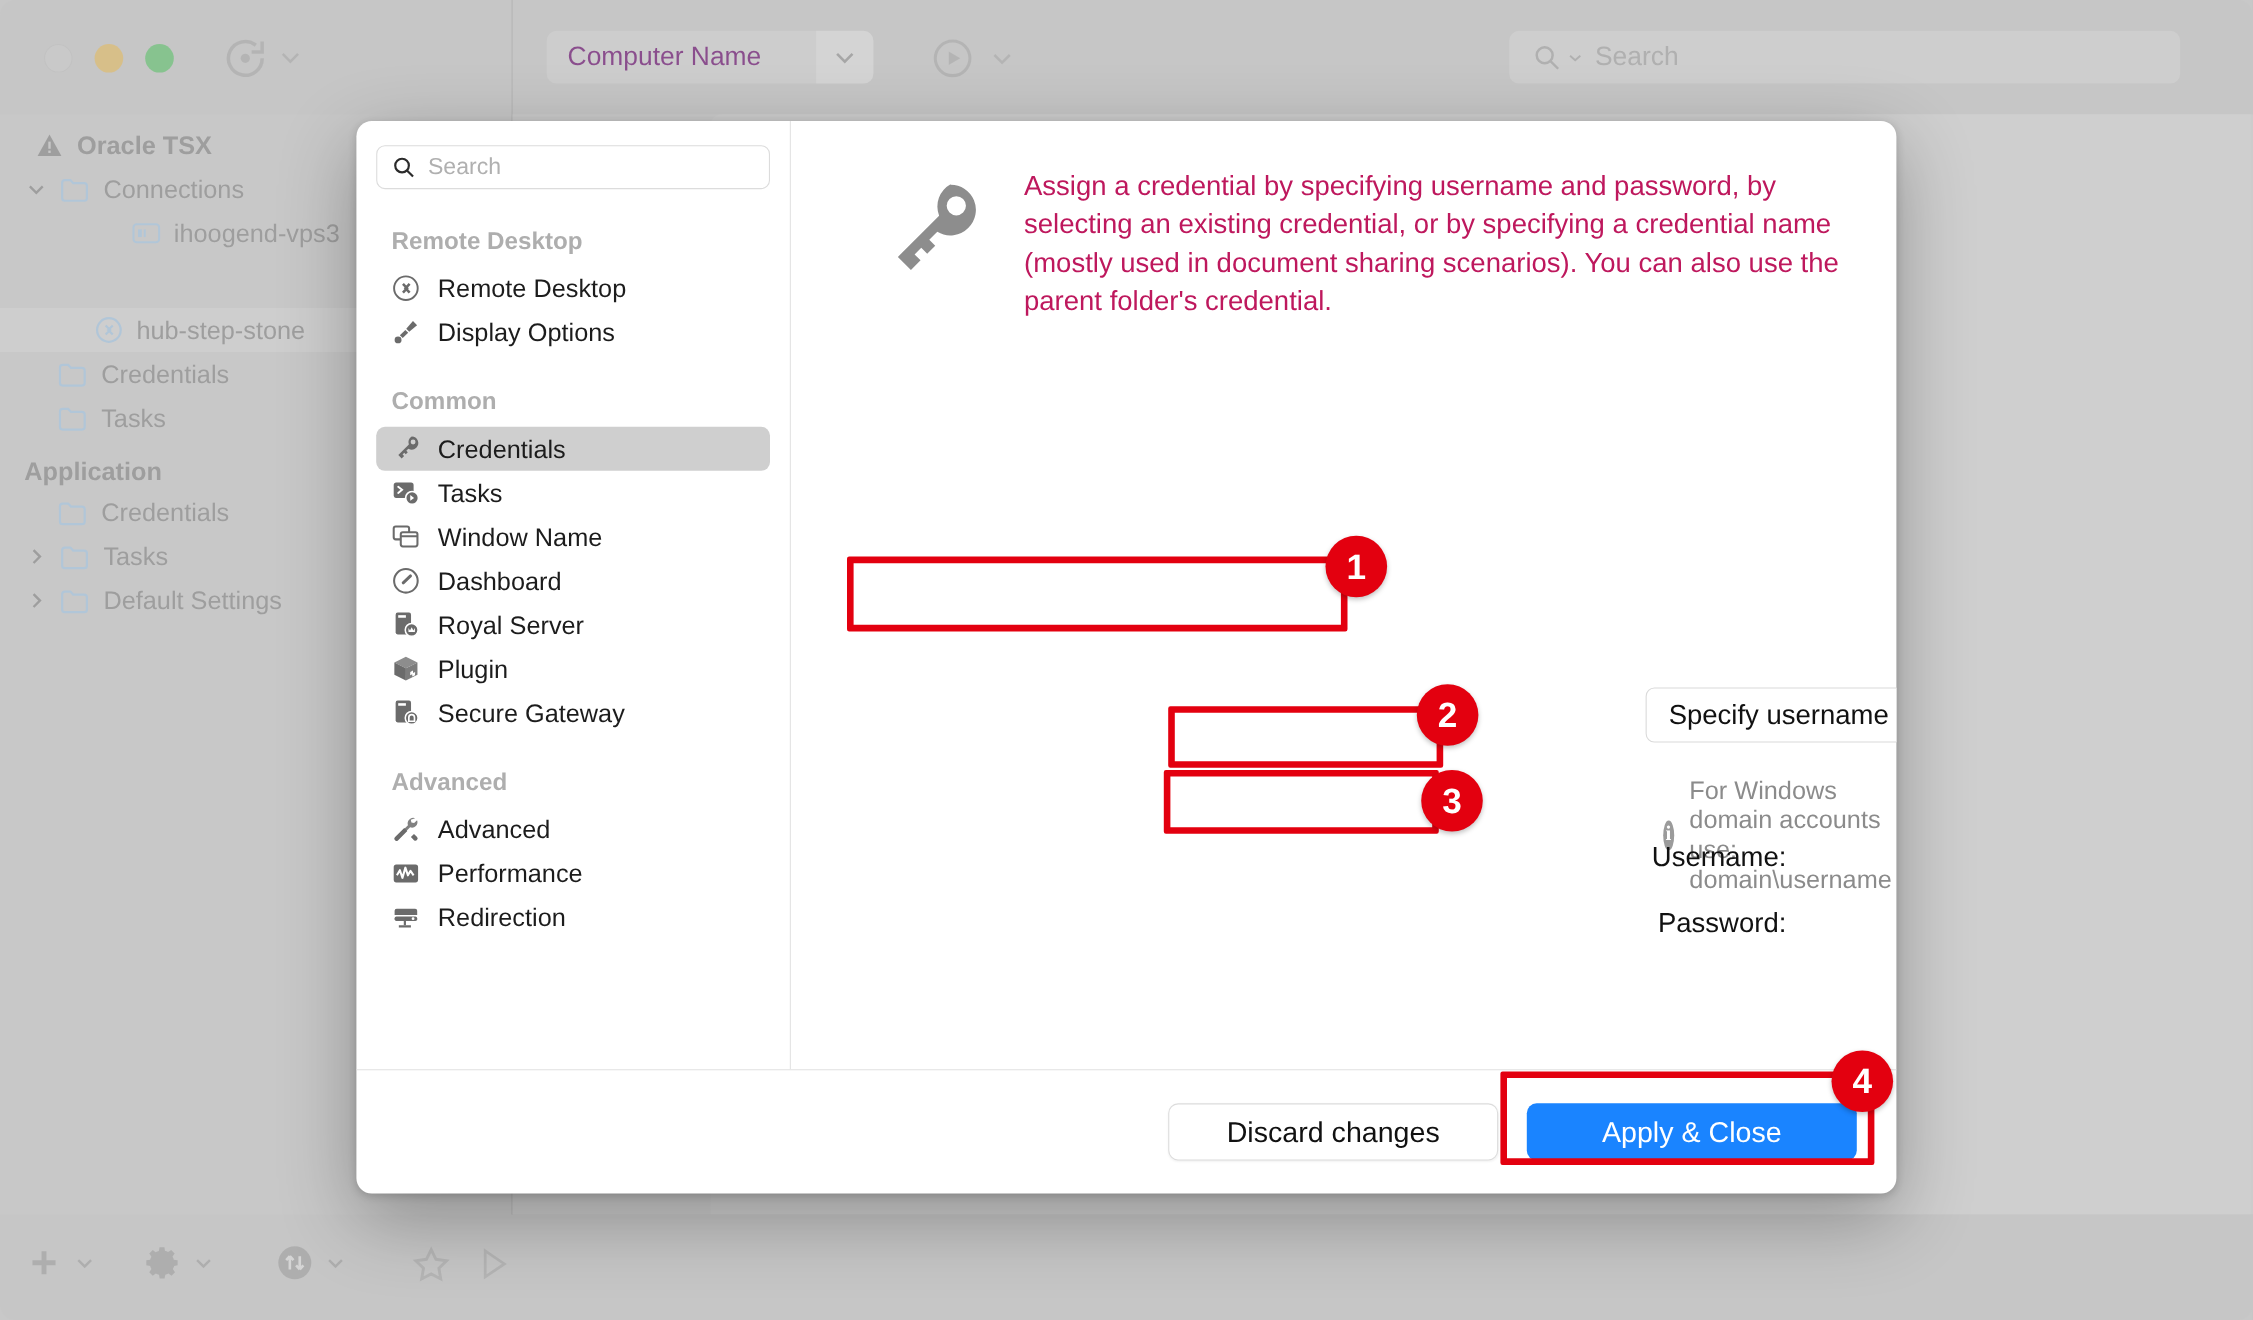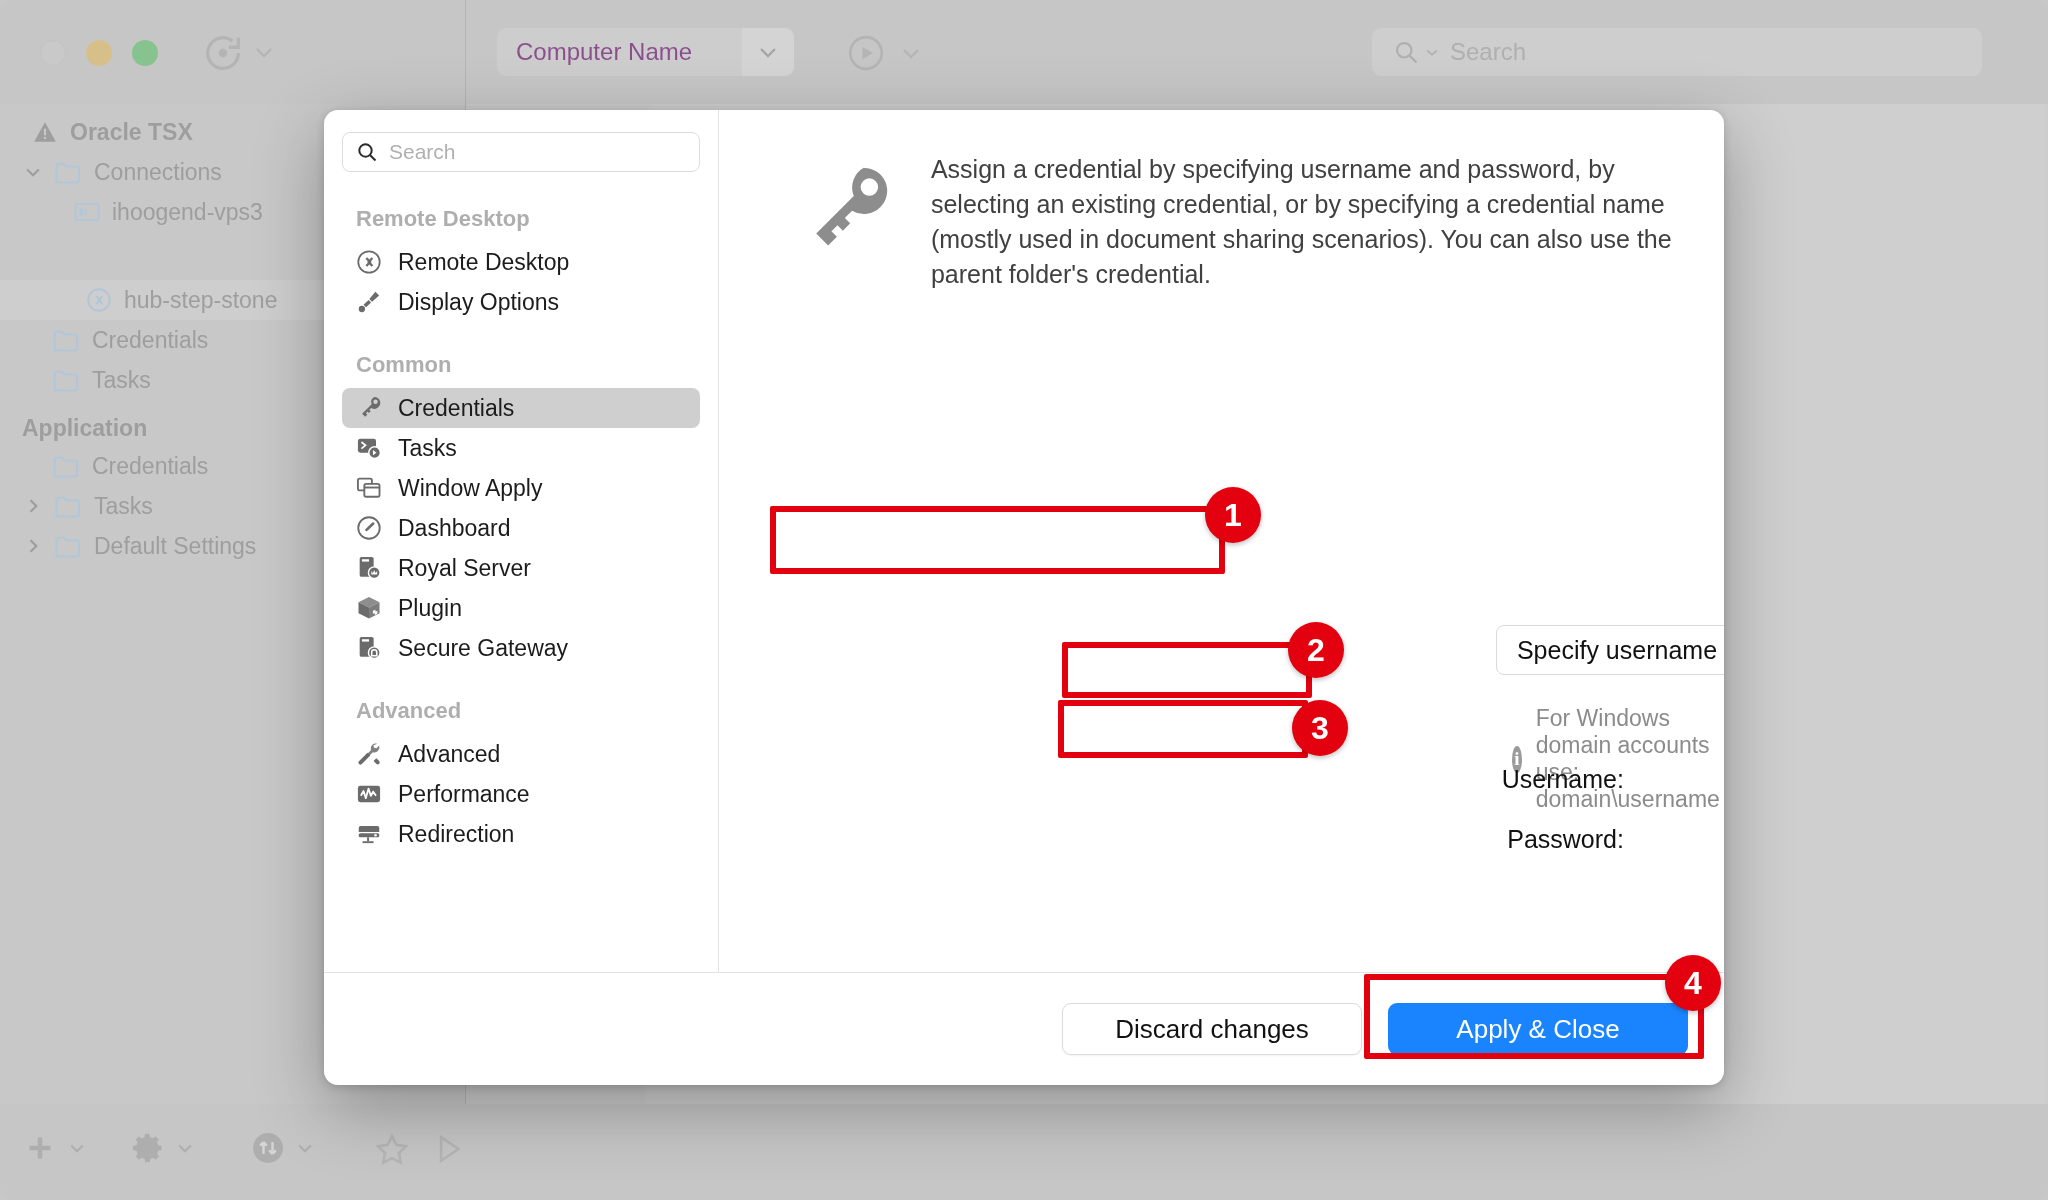--- a/index.html
+++ b/index.html
@@ -223,21 +223,21 @@
     flex: 1 1 auto;
     position: relative;
     padding: 36px 46px 0 46px;
   }
 
   #intro-row { display: flex; gap: 36px; align-items: flex-start; }
   #intro-row .key-icon { width: 100px; height: 100px; flex: 0 0 auto; margin-top: 14px; margin-left: 30px;}
   #intro-row .intro-text {
     font-size: 25px;
     line-height: 1.40;
-    color: #404040;
+    color: #be185d;
     max-width: 760px;
     margin-top: 6px;
   }
 
   
   #combo-wrap {
     position: absolute;
     left: 777px; top: 515px;
     width: 820px; height: 50px;
   }
@@ -414,21 +414,21 @@
           </svg>
       </span>
       <span class="ti">
         <svg width="30" height="25" viewBox="0 0 24 20" fill="none" stroke="#a8c6e0" stroke-width="1.6">
             <path d="M2 5a2 2 0 0 1 2-2h4l2 2.2h8a2 2 0 0 1 2 2V16a2 2 0 0 1-2 2H4a2 2 0 0 1-2-2z"></path>
           </svg>
       </span>
       <span>Connections</span>
     </div>
 
-    <div class="tree-row" style="padding-left:72px;">
+    <div class="tree-row" style="padding-left:118px;">
       <span class="ti">
         <svg width="28" height="24" viewBox="0 0 24 20" fill="none" stroke="#a8c6e0" stroke-width="1.6">
             <rect x="2" y="3" width="20" height="14" rx="2.5"></rect>
             <rect x="5.5" y="7" width="3" height="6" fill="#a8c6e0" stroke="none"></rect>
             <rect x="10" y="7" width="1.6" height="6" fill="#a8c6e0" stroke="none"></rect>
           </svg>
       </span>
       <span>ihoogend-vps3</span>
     </div>
 
@@ -608,21 +608,21 @@
       </div>
 
       <div class="nav-item">
         <span class="ni-icon">
           <svg width="28" height="28" viewBox="0 0 24 24" fill="none" stroke="#6b6b6b" stroke-width="1.6">
             <rect x="2.5" y="4" width="12" height="10" rx="1.6"></rect>
             <rect x="8" y="8.5" width="13" height="11" rx="1.6" fill="#fff"></rect>
             <path d="M8 11.6h13"></path>
           </svg>
         </span>
-        <span>Window Apply</span>
+        <span>Window Name</span>
       </div>
 
       <div class="nav-item">
         <span class="ni-icon">
           <svg width="28" height="28" viewBox="0 0 24 24" fill="none" stroke="#6b6b6b" stroke-width="1.6">
             <circle cx="12" cy="12" r="9.2"></circle>
               <path d="M15.6 8.2L9.9 13.6" stroke-width="2.3" stroke-linecap="round"></path>
           </svg>
         </span>
         <span>Dashboard</span>

